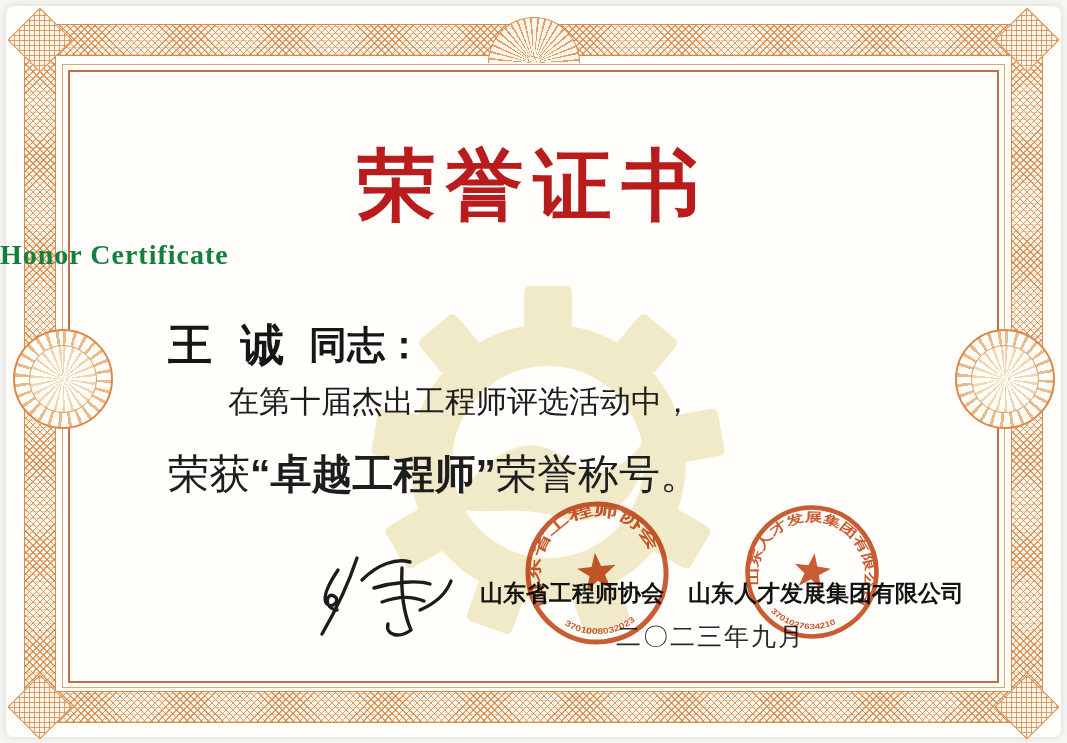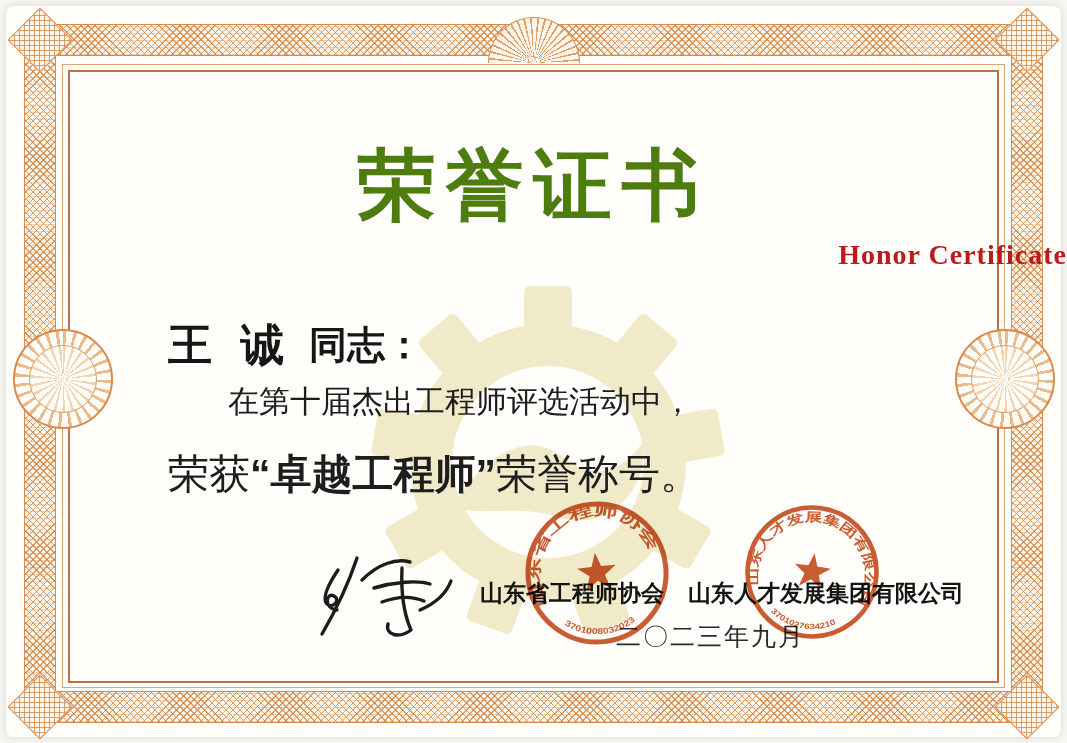--- a/index.html
+++ b/index.html
@@ -43,24 +43,24 @@
     border:1px solid #d8a06a;
     background:repeating-conic-gradient(#f2d3b2 0deg 5deg, #fffdf8 5deg 16deg);}
   .rosette-left{left:13px;top:329px;}
   .rosette-right{left:955px;top:329px;}
 
   
   .watermark{position:absolute;z-index:0;left:348px;top:262px;opacity:.95;}
 
   
   .title{position:absolute;z-index:3;left:0;right:0;top:146px;text-align:center;
-    font-size:78px;font-weight:900;letter-spacing:10px;color:#4d7c0f;line-height:1;}
-  .subtitle{position:absolute;z-index:3;left:0;right:0;top:239px;text-align:right;
+    font-size:78px;font-weight:900;letter-spacing:10px;color:#b91c1c;line-height:1;}
+  .subtitle{position:absolute;z-index:3;left:0;right:0;top:239px;text-align:left;
     font-family:"Liberation Serif","DejaVu Serif",serif;font-size:28px;font-weight:700;
-    letter-spacing:1px;color:#b91c1c;}
+    letter-spacing:1px;color:#15803d;}
   .name-line{position:absolute;z-index:3;left:168px;top:316px;color:#161616;white-space:nowrap;}
   .name-char{font-family:"DejaVu Serif","Liberation Serif",serif;font-size:44px;font-weight:700;}
   .name-char2{margin-left:24px;}
   .name-suffix{font-size:38px;font-weight:800;margin-left:20px;vertical-align:2px;}
   .body-line1{position:absolute;z-index:3;left:228px;top:381px;font-size:31px;font-weight:500;color:#1d1d1d;white-space:nowrap;}
   .body-line2{position:absolute;z-index:3;left:168px;top:447px;font-size:41px;font-weight:500;color:#1d1d1d;white-space:nowrap;text-align:center;}
   .award{font-weight:900;}
   .orgs{position:absolute;z-index:3;top:578px;left:0;width:1067px;white-space:nowrap;
     font-family:"Liberation Serif","DejaVu Serif",serif;font-weight:700;font-size:23px;color:#141414;}
   .org1{position:absolute;left:480px;top:0;}

